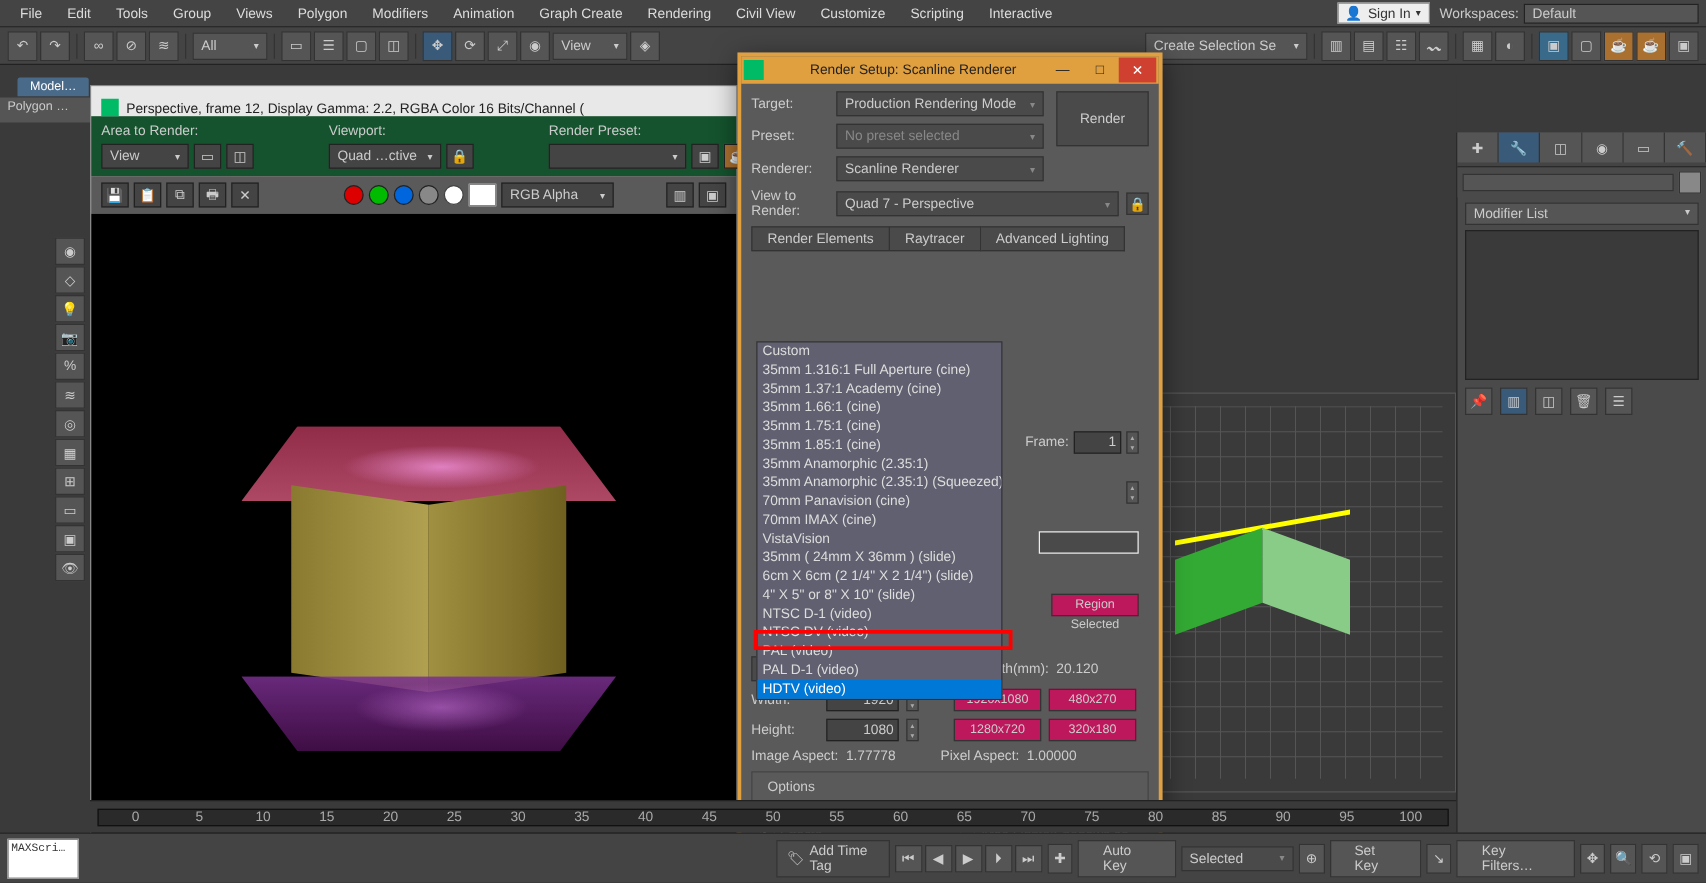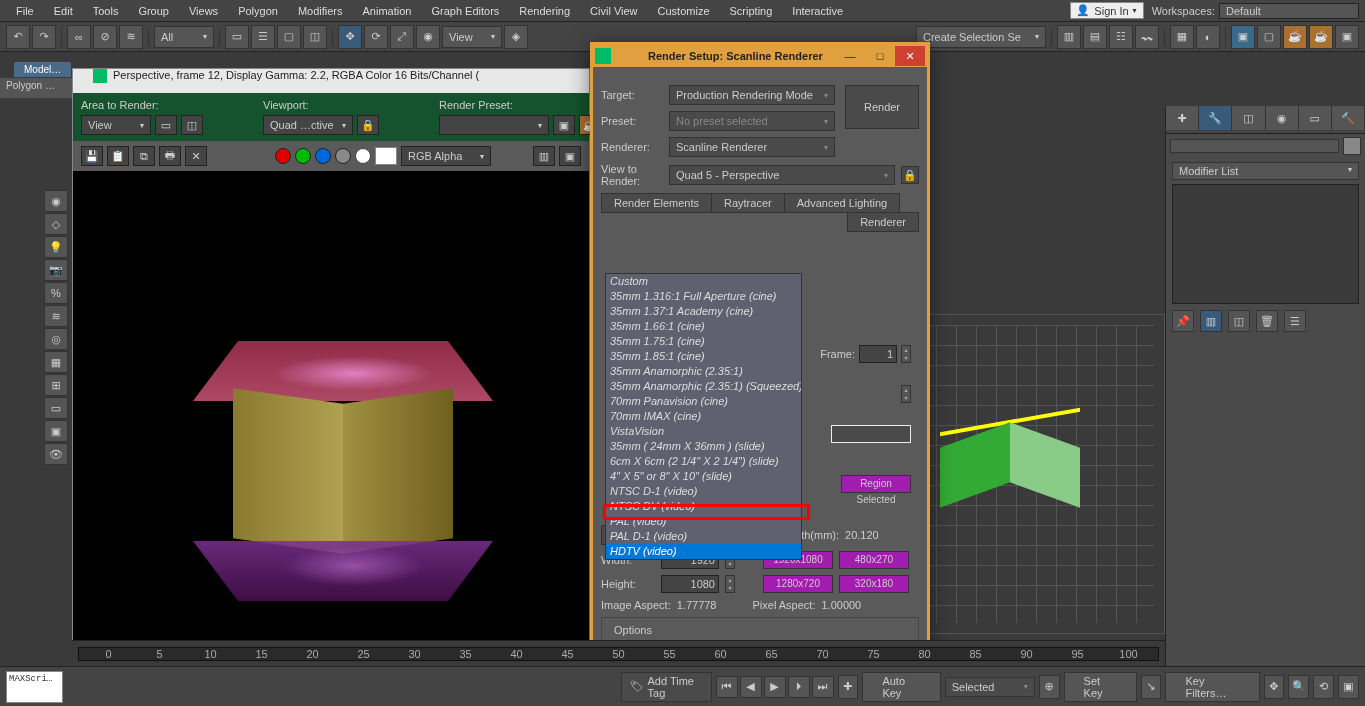--- a/index.html
+++ b/index.html
@@ -21,21 +21,21 @@
 
 .ribbon-tab { position:absolute; left:14px; top:62px; background:#4a6a8a; color:#fff; padding:2px 10px; font-size:10px; border-radius:2px 2px 0 0; }
 .ribbon-body { position:absolute; left:0; top:78px; width:72px; height:20px; background:#555; color:#ccc; padding:2px 6px; font-size:10px; }
 
 
 .lefttools { position:absolute; left:44px; top:190px; width:26px; display:flex; flex-direction:column; gap:1px; }
 .lefttools .tbtn { width:24px; height:22px; }
 
 
 .viewport-frame { position:absolute; left:72px; top:68px; width:518px; height:620px; background:#bbb; border:1px solid #888; }
-.viewport-frame .vtitle { height:24px; background:#e8e8e8; color:#222; display:flex; align-items:flex-start; padding:0 20px; font-size:12px; gap:6px; }
+.viewport-frame .vtitle { height:24px; background:#e8e8e8; color:#222; display:flex; align-items:flex-end; padding:0 8px; font-size:12px; gap:6px; }
 .vtitle-icon { width:14px; height:14px; background:#0b6; display:inline-block; }
 .vtoolbar1 { height:48px; background:#14532d; padding:6px 8px; display:flex; gap:60px; color:#ccc; }
 .vgroup { display:flex; flex-direction:column; gap:4px; }
 .vgroup .lbl { font-size:11px; color:#ccc; }
 .vgroup .ctrls { display:flex; gap:4px; align-items:center; }
 .vdd { background:#444; border:1px solid #222; padding:2px 6px; height:20px; min-width:70px; display:flex; align-items:center; justify-content:space-between; }
 .vdd .arrow { font-size:8px; }
 .vbtn { width:22px; height:20px; background:#444; border:1px solid #222; display:flex; align-items:center; justify-content:center; }
 .vtoolbar2 { height:30px; background:#5a5a5a; padding:4px 8px; display:flex; align-items:center; gap:4px; }
 .colorball { width:16px; height:16px; border-radius:50%; border:1px solid #222; }
@@ -46,51 +46,51 @@
 .cube3d .topglow { position:absolute; left:40px; top:15px; width:160px; height:35px; background:radial-gradient(ellipse,#e080c0 0%,transparent 70%); }
 .cube3d .left { position:absolute; left:0; top:55px; width:110px; height:150px; background:linear-gradient(90deg,#8a7a30,#b0a050); transform:skewY(8deg); }
 .cube3d .right { position:absolute; left:110px; top:55px; width:110px; height:150px; background:linear-gradient(90deg,#a09040,#706020); transform:skewY(-8deg); }
 .cube3d .floor { position:absolute; left:-40px; top:200px; width:300px; height:60px; background:linear-gradient(#7a3090,#4a1050); clip-path:polygon(0 0,100% 0,85% 100%,15% 100%); opacity:.85; }
 .cube3d .floorglow { position:absolute; left:50px; top:205px; width:140px; height:40px; background:radial-gradient(ellipse,#c070d0 0%,transparent 70%); opacity:.6; }
 
 
 .dialog { position:absolute; left:590px; top:42px; width:340px; height:644px; background:#5a5a5a; border:3px solid #e0a040; box-shadow:0 4px 20px rgba(0,0,0,.5); }
 .dlg-titlebar { height:22px; background:#e0a040; display:flex; align-items:center; padding:0 2px; }
 .dlg-titlebar .icon { width:16px; height:16px; background:#0b6; margin-right:4px; }
-.dlg-titlebar .title { color:#222; font-weight:700; flex:1;padding-left:33px; }
+.dlg-titlebar .title { color:#222; font-weight:400; flex:1;padding-left:33px; }
 .dlg-titlebar .winbtn { width:30px; height:20px; display:flex; align-items:center; justify-content:center; color:#222; }
 .dlg-titlebar .winbtn.close { background:#d04030; color:#fff; }
-.dlg-body { padding:18px 8px; color:#ccc; }
+.dlg-body { padding:6px 8px; color:#ccc; }
 .frow { display:flex; align-items:center; margin-bottom:6px; gap:6px; }
 .frow .flbl { width:62px; color:#ccc; }
 .fdd { flex:1; background:#4a4a4a; border:1px solid #333; padding:2px 6px; height:20px; display:flex; align-items:center; justify-content:space-between; }
 .fdd .arrow { font-size:8px; color:#888; }
 .bigbtn { width:74px; height:44px; background:#4a4a4a; border:1px solid #333; display:flex; align-items:center; justify-content:center; margin-left:4px; }
 .lockbtn { width:18px; height:18px; background:#4a4a4a; border:1px solid #333; display:flex; align-items:center; justify-content:center; }
 .chk { width:12px; height:12px; border:1px solid #888; display:inline-block; margin-right:4px; position:relative; top:2px; }
 .chk.checked::after { content:"✓"; position:absolute; left:0; top:-3px; color:#fff; font-size:10px; }
 
 .tabs { display:flex; flex-wrap:wrap; margin-top:4px; }
 .tab { padding:3px 12px; background:#4a4a4a; border:1px solid #333; color:#ccc; cursor:pointer; }
 .tab + .tab { border-left:none; }
 .tabs-row2 { display:flex; justify-content:flex-end; width:100%; margin-top:-1px; }
 
 
-.presetlist { position:absolute; left:12px; top:228px; width:197px; background:#606070; border:1px solid #333; z-index:20; font-size:11px; color:#ddd;font-style:italic; }
+.presetlist { position:absolute; left:12px; top:228px; width:197px; background:#606070; border:1px solid #333; z-index:20; font-size:11px; color:#ddd; }
 .presetlist .item { padding:1px 4px; white-space:nowrap; overflow:hidden; cursor:pointer; line-height:13px; }
 .presetlist .item.hl { background:#0078d7; color:#fff; }
 .red-hl { position:absolute; left:10px; top:459px; width:207px; height:16px; border:3px solid #f00; z-index:25; pointer-events:none; }
 
 
 .lower { position:absolute; left:8px; top:480px; right:8px; }
 .lower .row { display:flex; align-items:center; gap:6px; margin-bottom:6px; }
 .numfield { width:58px; height:18px; background:#444; border:1px solid #222; display:flex; align-items:center; justify-content:flex-end; padding:0 3px; }
 .spin { width:10px; height:18px; background:#555; border:1px solid #333; display:flex; flex-direction:column; }
 .spin div { flex:1; font-size:6px; text-align:center; color:#aaa; }
-.presetbtn { width:70px; height:18px; background:#a21caf; border:1px solid #333; text-align:center; line-height:16px; font-size:10px; }
+.presetbtn { width:70px; height:18px; background:#be185d; border:1px solid #333; text-align:center; line-height:16px; font-size:10px; }
 .groupbox { border:1px solid #444; padding:6px; margin-top:4px; }
 .groupbox .gtitle { margin:-12px 0 4px 2px; background:#5a5a5a; display:inline-block; padding:0 4px; }
 .optgrid { display:grid; grid-template-columns:1fr 1fr; gap:4px 16px; }
 
 
 .cmdpanel { position:absolute; right:0; top:106px; width:200px; bottom:20px; background:#4a4a4a; border-left:1px solid #222; }
 .cmd-tabs { display:flex; height:28px; background:#444; border-bottom:1px solid #222; }
 .cmd-tabs .tbtn { flex:1; border:none; border-right:1px solid #333; }
 .cmd-row { height:24px; display:flex; align-items:center; gap:4px; padding:0 4px; background:#4a4a4a; }
 .cmd-row .bar { flex:1; height:14px; background:#555; border:1px solid #333; }
@@ -128,21 +128,21 @@
 
 <div class="menubar">
   <span class="mi">File</span>
   <span class="mi">Edit</span>
   <span class="mi">Tools</span>
   <span class="mi">Group</span>
   <span class="mi">Views</span>
   <span class="mi">Polygon</span>
   <span class="mi">Modifiers</span>
   <span class="mi">Animation</span>
-  <span class="mi">Graph Editors</span>
+  <span class="mi">Graph Create</span>
   <span class="mi">Rendering</span>
   <span class="mi">Civil View</span>
   <span class="mi">Customize</span>
   <span class="mi">Scripting</span>
   <span class="mi">Interactive</span>
   <div class="signin">
     <span>👤</span>
     <span>Sign In</span>
     <span style="font-size:8px">▾</span>
   </div>
@@ -330,33 +330,30 @@
               <span>Scanline Renderer</span>
               <span class="arrow">▾</span>
             </div>
         </div>
       </div>
       <div class="bigbtn">Render</div>
     </div>
     <div class="frow">
       <span class="flbl" style="width:62px;line-height:12px">View to Render:</span>
       <div class="fdd">
-          <span>Quad 5 - Perspective</span>
+          <span>Quad 7 - Perspective</span>
           <span class="arrow">▾</span>
         </div>
       <div class="lockbtn">🔒</div>
     </div>
 
     <div class="tabs">
       <div class="tab">Render Elements</div>
       <div class="tab">Raytracer</div>
       <div class="tab">Advanced Lighting</div>
-      <div class="tabs-row2">
-        <div class="tab">Renderer</div>
-      </div>
     </div>
 
     <div style="position:absolute;right:16px;top:300px;display:flex;align-items:center;gap:4px">
       <span>Frame:</span>
       <div class="numfield" style="width:38px">1</div>
       <div class="spin">
           <div>▴</div>
           <div>▾</div>
         </div>
     </div>

